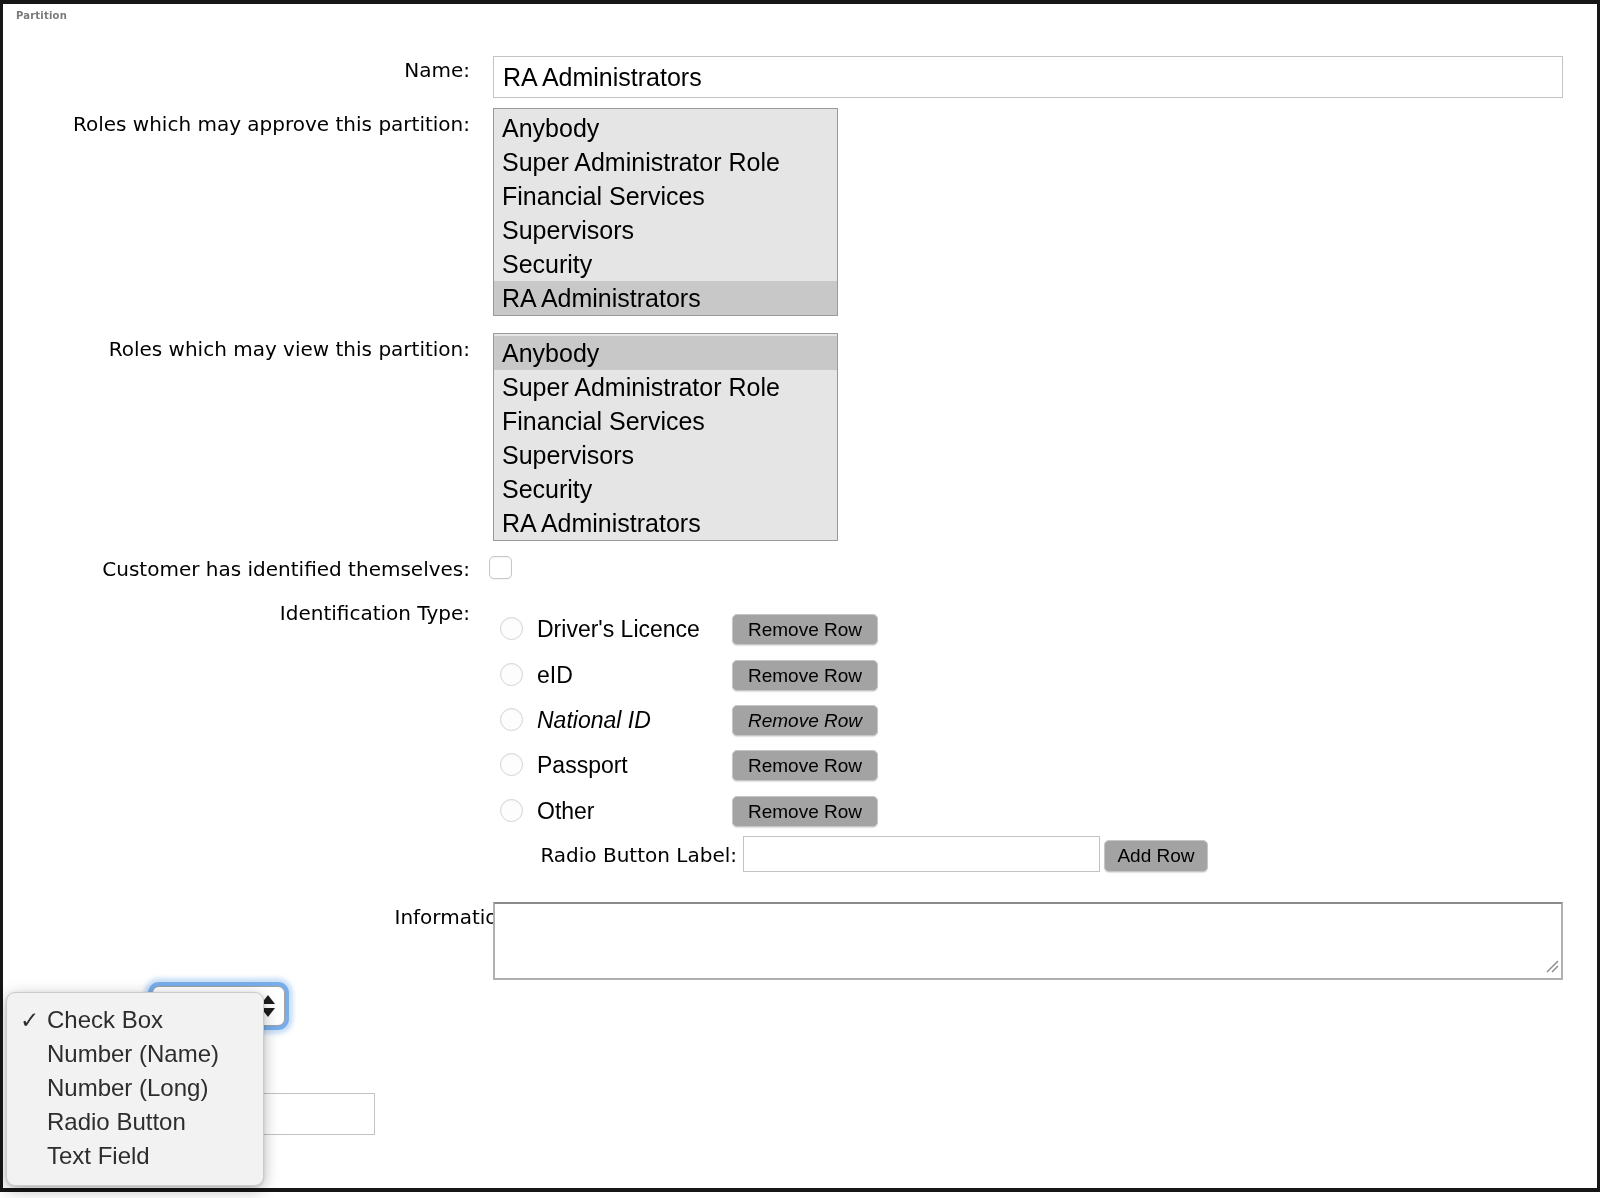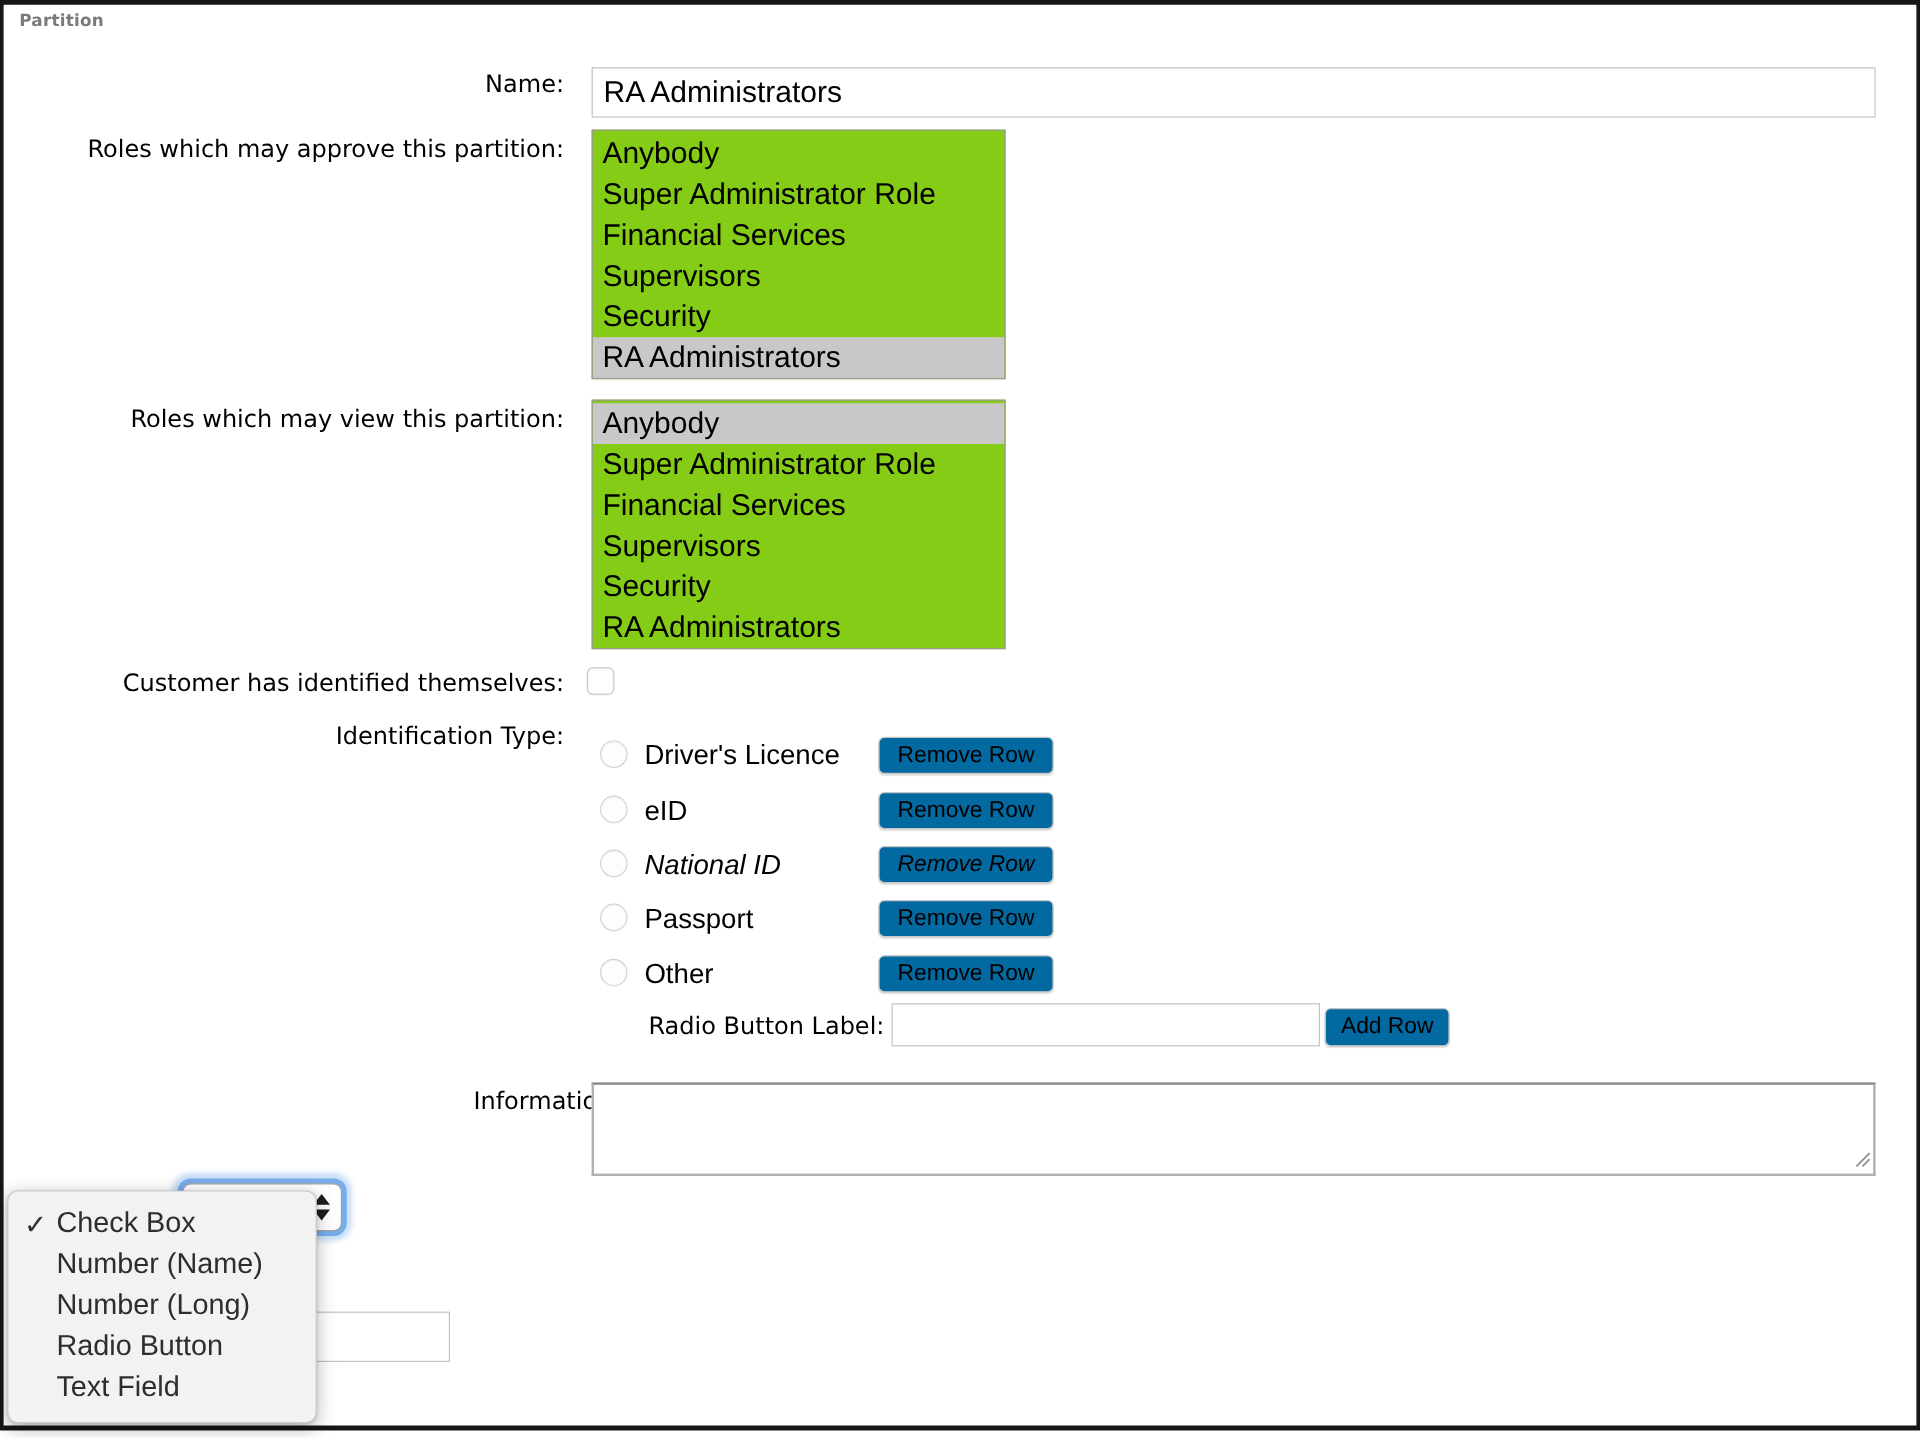--- a/index.html
+++ b/index.html
@@ -2,47 +2,47 @@
 <html><head>
 <meta charset="utf-8">
 <style>
   * { box-sizing: border-box; margin: 0; padding: 0; }
   html, body { width: 1600px; height: 1198px; background: #fff; overflow: hidden; position: relative;
                font-family: "DejaVu Sans", sans-serif; color: #000; }
 
   .page-frame { position: absolute; left: 0; top: 0; width: 1600px; height: 1192px;
                 border: 3px solid #161616; border-top-width: 4px; border-bottom-width: 4px; }
 
-  .section-title { position: absolute; left: 16px; top: 10px; font-size: 14px; font-weight: bold;
+  .section-title { position: absolute; left: 16px; top: 10px; font-size: 10px; font-weight: bold;
                    color: #7a7a7a; letter-spacing: 0.2px; }
 
   .flabel { position: absolute; left: 0; text-align: right; font-size: 20px; color: #000; }
 
   input.text { position: absolute; background: #fff; border: 1px solid #c3c3c3;
                font-family: "Liberation Sans", sans-serif; outline: none; }
   .name-input { left: 493px; top: 56px; width: 1070px; height: 42px; font-size: 25px; padding: 0 9px; }
 
-  .listbox { position: absolute; left: 493px; width: 345px; height: 208px; background: #84cc16;
+  .listbox { position: absolute; left: 493px; width: 345px; height: 208px; background: #e5e5e5;
              border: 1px solid #999; padding-top: 2px; overflow: hidden; }
   .listbox .opt { height: 34px; line-height: 34px; padding: 0 8px; font-size: 25px;
                   font-family: "Liberation Sans", sans-serif; white-space: nowrap; }
   .listbox .opt.selected { background: #c8c8c8; }
 
   .checkbox { position: absolute; left: 489px; top: 556px; width: 23px; height: 23px;
               border: 1px solid #c7c7c7; border-radius: 5px; background: #fff;
               box-shadow: inset 0 1px 2px rgba(0,0,0,0.05), 0 1px 0 rgba(0,0,0,0.04); }
 
   .idrow { position: absolute; left: 0; width: 1600px; height: 46px; }
   .idrow .radio { position: absolute; left: 500px; top: 11px; width: 23px; height: 23px;
                   border: 1px solid #d4d4d4; border-radius: 50%; background: #fdfdfd;
                   box-shadow: inset 0 1px 2px rgba(0,0,0,0.04); }
   .idrow .rlabel { position: absolute; left: 537px; top: 0; height: 46px; line-height: 46px;
                    font-size: 23px; font-family: "Liberation Sans", sans-serif; }
 
-  .btn { position: absolute; background: #0369a1; border: 1px solid #c6c6c6; border-radius: 5px;
+  .btn { position: absolute; background: #a3a3a3; border: 1px solid #c6c6c6; border-radius: 5px;
          box-shadow: 0 1px 1px rgba(0,0,0,0.12); font-size: 19px; text-align: center;
          font-family: "Liberation Sans", sans-serif; color: #000; cursor: default; }
   .remove-btn { left: 732px; top: 8px; width: 146px; height: 31px; line-height: 29px; }
   .add-btn { left: 1104px; top: 840px; width: 104px; height: 32px; line-height: 30px; }
 
   .rbl-label { top: 843px; width: 737px; }
   .rbl-input { left: 743px; top: 836px; width: 357px; height: 36px; font-size: 20px; padding: 0 7px; }
 
   .info-textarea { position: absolute; left: 493px; top: 902px; width: 1070px; height: 78px;
                    border: 2px solid #b0b0b0; border-top-color: #8a8a8a; resize: none; outline: none;

